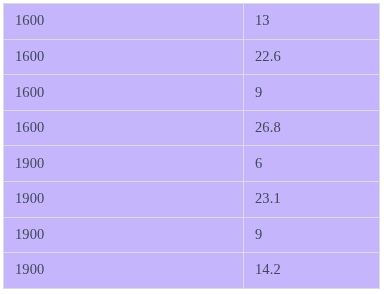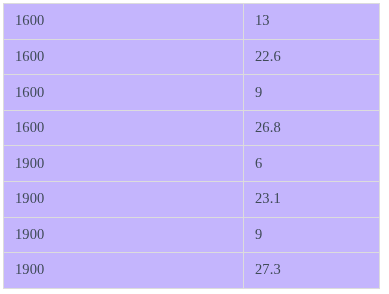--- a/index.html
+++ b/index.html
@@ -87,17 +87,17 @@
       <tr>
         <td class="cell-value-a">1900</td>
         <td class="cell-value-b">23.1</td>
       </tr>
       <tr>
         <td class="cell-value-a">1900</td>
         <td class="cell-value-b">9</td>
       </tr>
       <tr>
         <td class="cell-value-a">1900</td>
-        <td class="cell-value-b">27.3</td>
+        <td class="cell-value-b">14.2</td>
       </tr>
     </tbody>
   </table>
 </div>
 
 </body></html>

